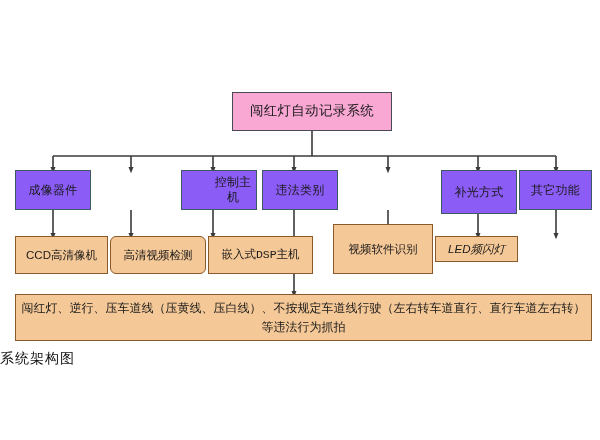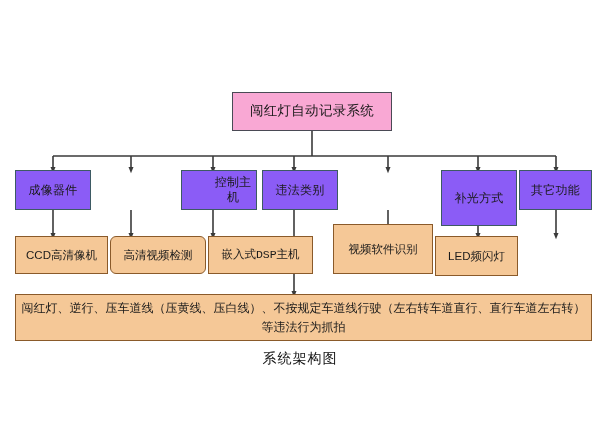--- a/index.html
+++ b/index.html
@@ -50,21 +50,20 @@
   .node-wide{
     background:#f5c897;
     border:1.4px solid #8a5a2a;
     font-size:12px;
     padding:4px 0;
     line-height:1.55;
   }
   .caption{
     position:absolute;
     left:0;right:0;
-    text-align:center;
     font-size:14px;
     color:#111111;
     letter-spacing:1px;
     z-index:2;
   }
 </style>
 </head>
 <body>
 
 <div id="diagram">
@@ -106,40 +105,40 @@
 
   <div class="node node-l1" style="left:15px;top:170px;width:76px;height:40px;">
     <span>成像器件</span>
   </div>
   <div class="node node-l1" style="left:181px;top:170px;width:76px;height:40px;padding-left:28px;">
     <span>控制主机</span>
   </div>
   <div class="node node-l1" style="left:262px;top:170px;width:76px;height:40px;">
     <span>违法类别</span>
   </div>
-  <div class="node node-l1" style="left:441px;top:170px;width:76px;height:56px;">
+  <div class="node node-l1" style="left:441px;top:170px;width:76px;height:44px;">
     <span>补光方式</span>
   </div>
   <div class="node node-l2" style="left:15px;top:236px;width:93px;height:38px;">
     <span>CCD高清像机</span>
   </div>
 
   <div class="node node-l1" style="left:519px;top:170px;width:73px;height:40px;">
     <span>其它功能</span>
   </div>
   <div class="node node-l2" style="left:110px;top:236px;width:96px;height:38px;border-radius:6px;">
     <span>高清视频检测</span>
   </div>
   <div class="node node-l2" style="left:208px;top:236px;width:105px;height:38px;font-family:Liberation Mono, monospace;">
     <span>嵌入式DSP主机</span>
   </div>
   <div class="node node-l2" style="left:333px;top:224px;width:100px;height:50px;">
     <span>视频软件识别</span>
   </div>
-  <div class="node node-l2" style="left:435px;top:236px;width:83px;height:40px;">
+  <div class="node node-l2" style="left:435px;top:236px;width:83px;height:26px;font-style:italic;">
     <span>LED频闪灯</span>
   </div>
 
   <div class="node node-wide" style="left:15px;top:294px;width:577px;height:47px;">
     <span>闯红灯、逆行、压车道线（压黄线、压白线）、不按规定车道线行驶（左右转车道直行、直行车道左右转）等违法行为抓拍</span>
   </div>
 
   <div class="caption" style="top:350px;">
     <span>系统架构图</span>
   </div>

